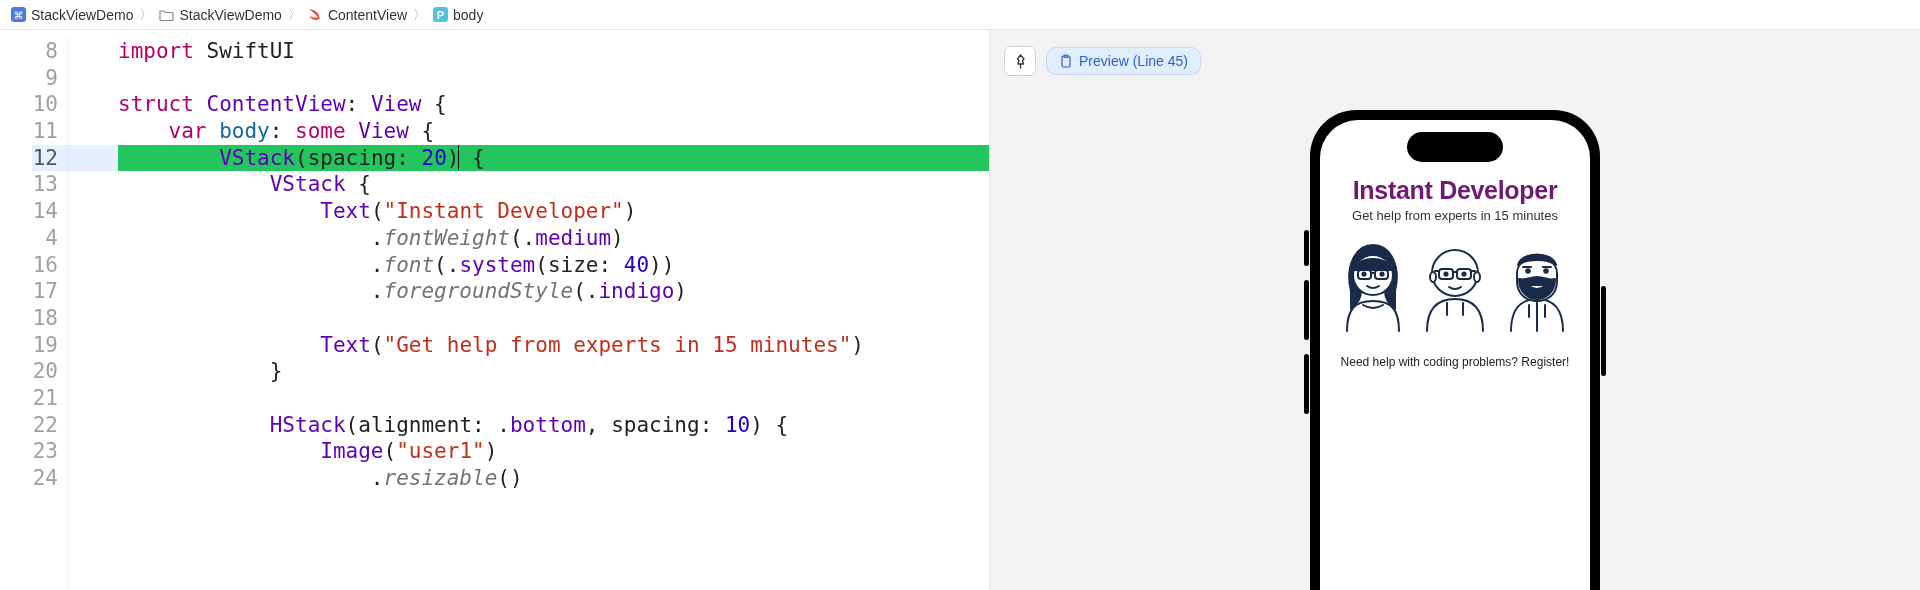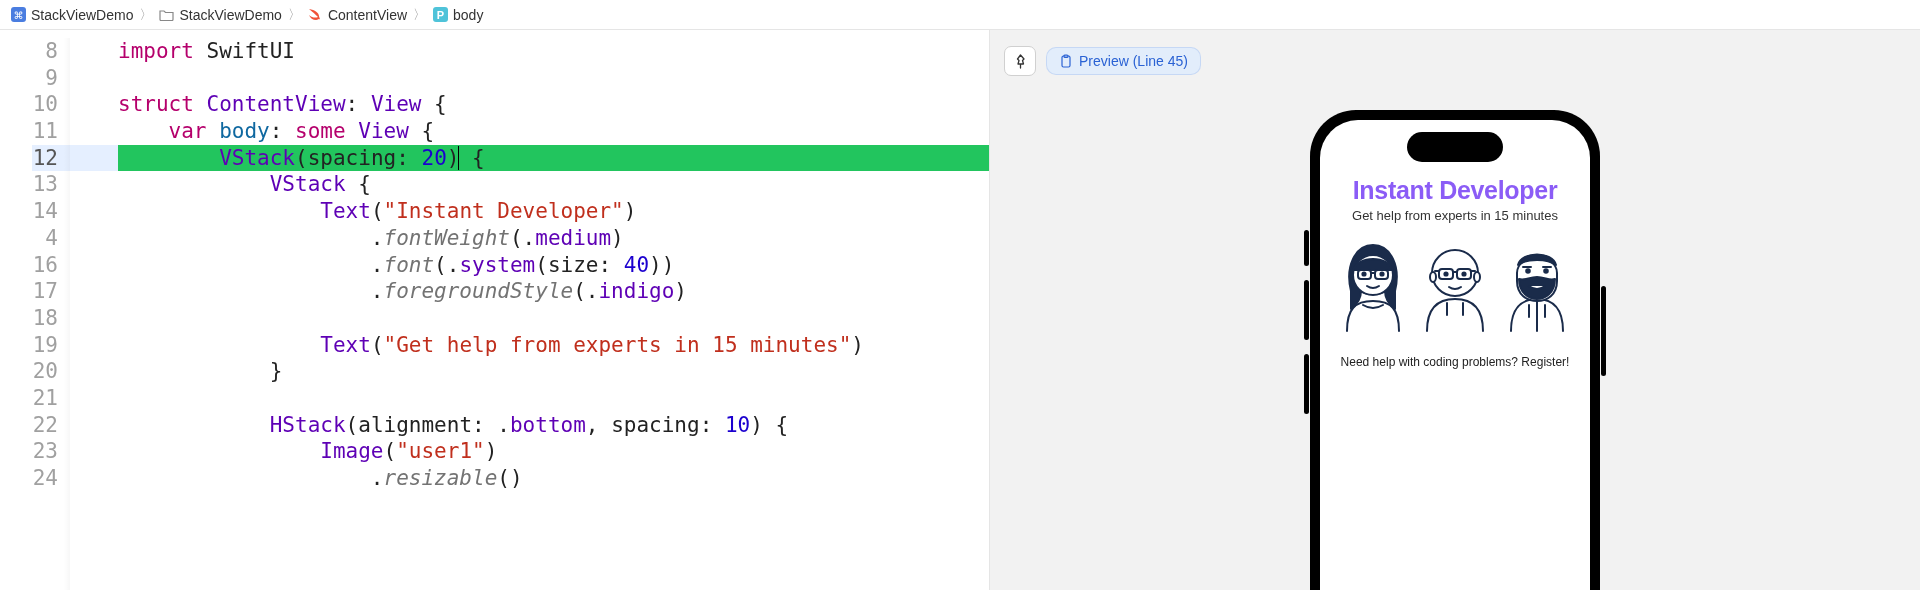--- a/index.html
+++ b/index.html
@@ -157,21 +157,21 @@
     text-align:center;
   }
   .island {
     position:absolute;
     top:12px; left:50%;
     transform:translateX(-50%);
     width:96px; height:30px;
     background:#000;
     border-radius:18px;
   }
-  .app-title { color:#8b5cf6; font-size:25px; font-weight:600; letter-spacing:-0.3px;}
+  .app-title { color:#701a75; font-size:25px; font-weight:600; letter-spacing:-0.3px;}
   .app-sub { color:#333; font-size:13px; margin-top:3px;}
   .avatars { display:flex; justify-content:center; gap:6px; margin-top:14px;}
   .avatars svg { width:76px; height:96px; }
   .app-footer { font-size:12px; color:#222; margin-top:22px;}
 </style>
 </head>
 <body>
 
 <div class="breadcrumb">
   <div class="bc-item">

